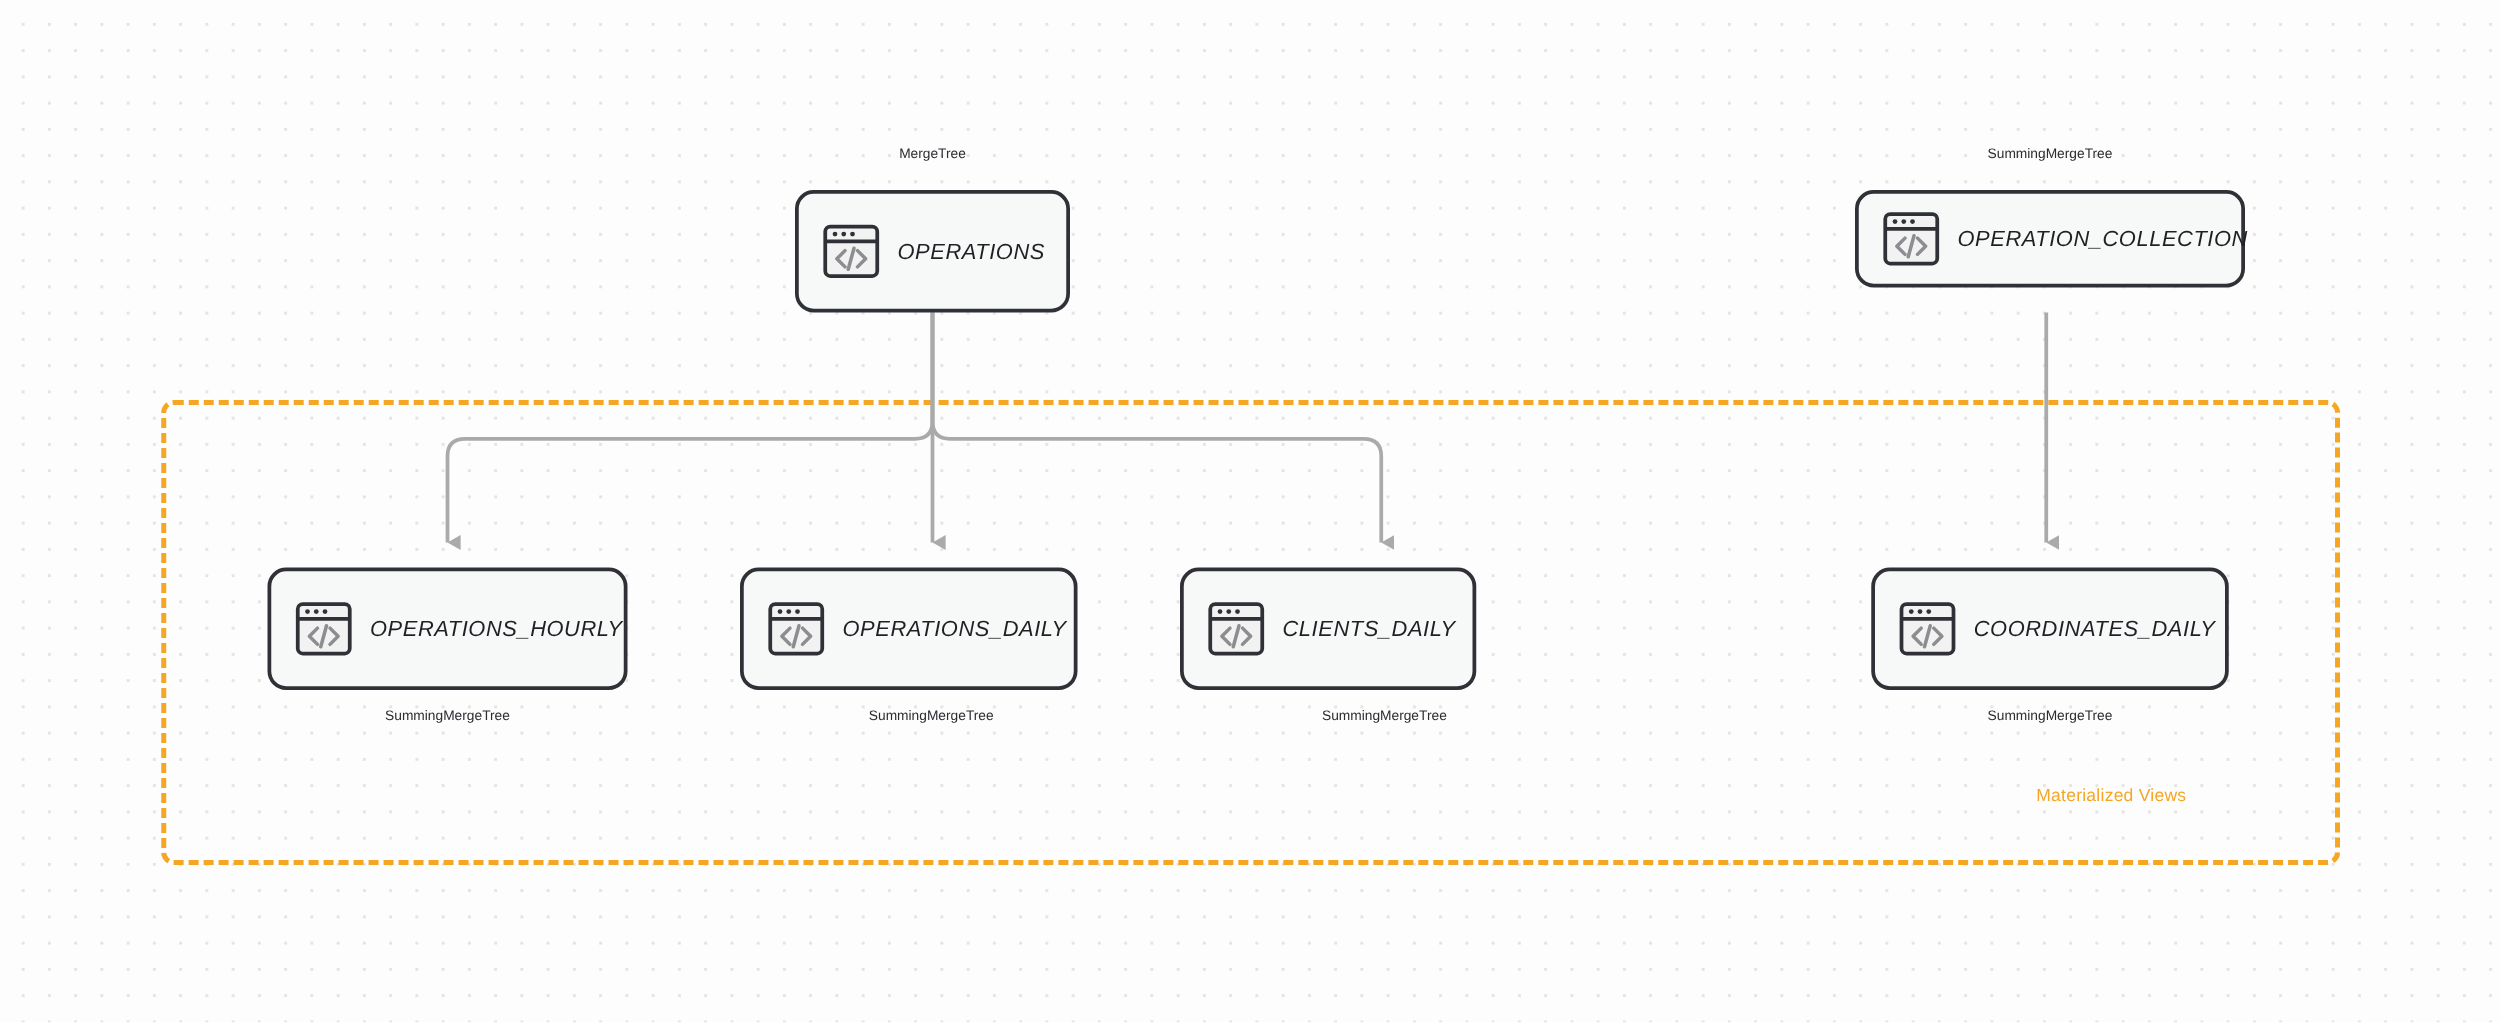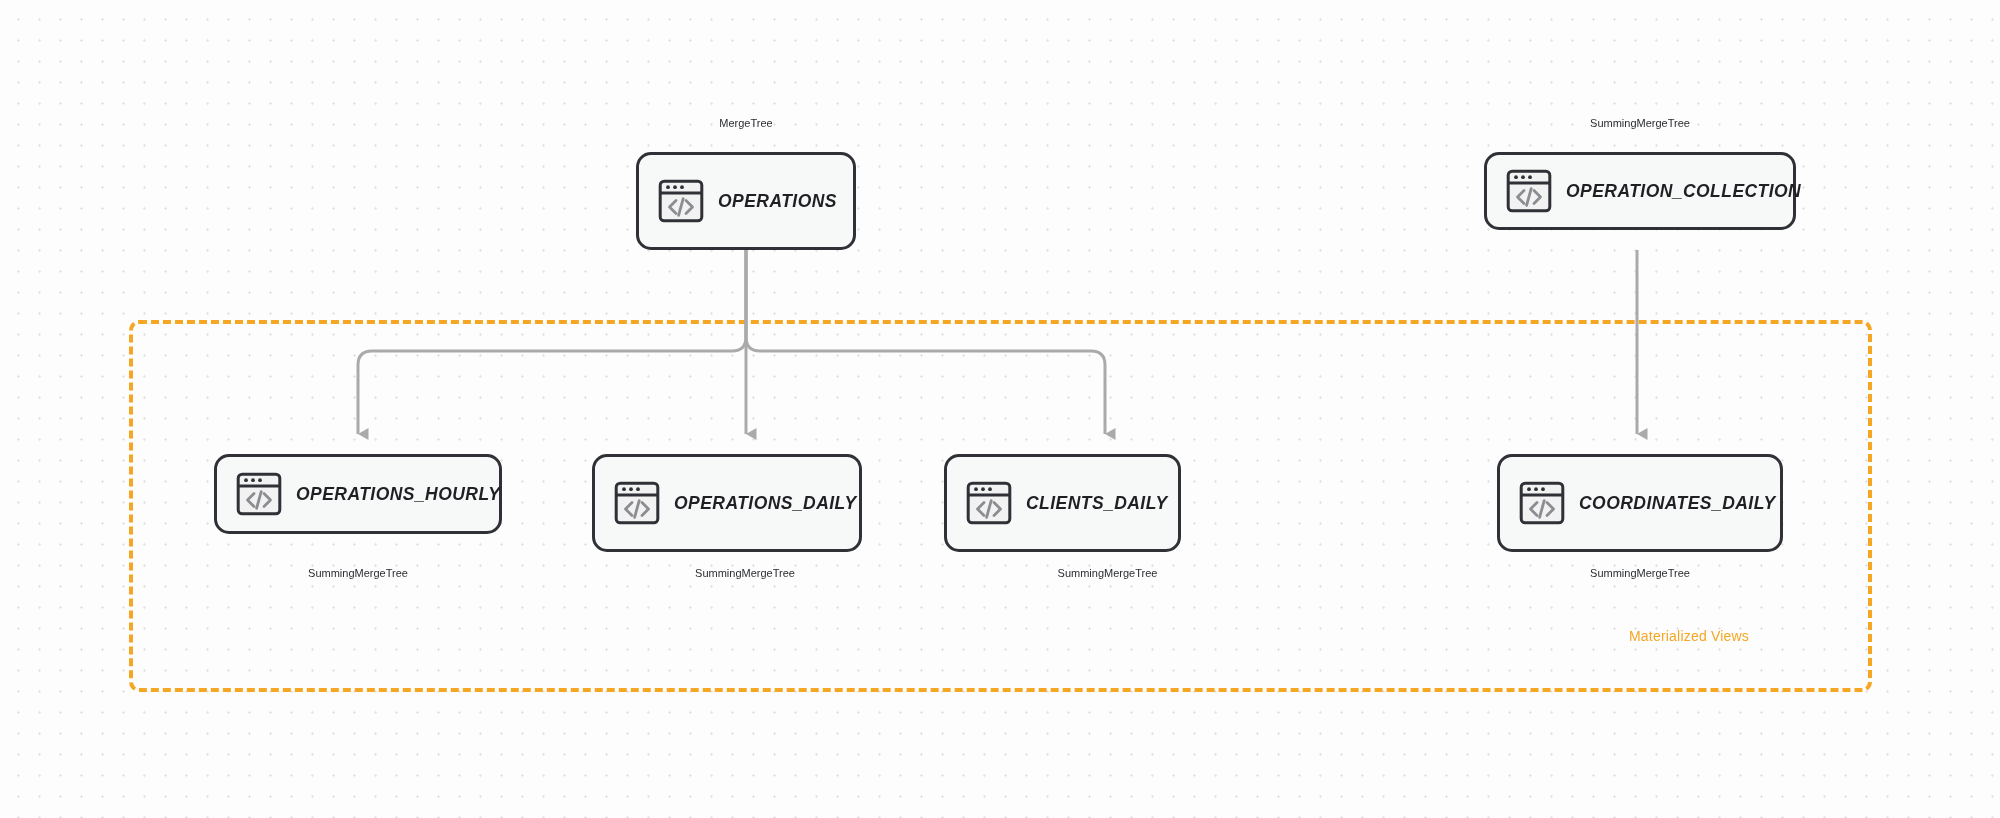--- a/index.html
+++ b/index.html
@@ -50,21 +50,20 @@
   
   .node {
     position: absolute;
     box-sizing: border-box;
     display: flex;
     align-items: center;
     background: #f7f8f8;
     border: 3px solid #2f3136;
     border-radius: 15px;
     padding-left: 19px;
-    font-weight: bold;
   }
 
   .node-icon {
     flex: 0 0 auto;
     width: 46px;
     height: 44px;
     margin-right: 14px;
   }
 
   .node-label {
@@ -134,21 +133,21 @@
     <circle cx="10" cy="8.2" r="1.9" fill="#2f3136"></circle>
     <circle cx="17" cy="8.2" r="1.9" fill="#2f3136"></circle>
     <circle cx="24" cy="8.2" r="1.9" fill="#2f3136"></circle>
     <path d="M 18 21.5 L 11.5 28 L 18 34.5" fill="none" stroke="#8b8d91" stroke-width="2.8" stroke-linecap="round" stroke-linejoin="round"></path>
     <path d="M 28 21.5 L 34.5 28 L 28 34.5" fill="none" stroke="#8b8d91" stroke-width="2.8" stroke-linecap="round" stroke-linejoin="round"></path>
     <line x1="25.2" y1="19.6" x2="20.6" y2="36.4" stroke="#8b8d91" stroke-width="2.8" stroke-linecap="round"></line>
   </svg>
 <span class="node-label">OPERATION_COLLECTION</span>
       </div>
       <div class="engine-caption" style="left: 1640px; top: 117px;">SummingMergeTree</div>
-      <div class="node" style="left: 214px; top: 454px; width: 288px; height: 80px;">
+      <div class="node" style="left: 214px; top: 454px; width: 288px; height: 98px;">
   <svg class="node-icon" viewBox="0 0 46 44" xmlns="http://www.w3.org/2000/svg">
     <rect x="2.2" y="2.2" width="41.6" height="39.6" rx="4" fill="#f2f2f2" stroke="#2f3136" stroke-width="3"></rect>
     <line x1="2.2" y1="14" x2="43.8" y2="14" stroke="#2f3136" stroke-width="3"></line>
     <circle cx="10" cy="8.2" r="1.9" fill="#2f3136"></circle>
     <circle cx="17" cy="8.2" r="1.9" fill="#2f3136"></circle>
     <circle cx="24" cy="8.2" r="1.9" fill="#2f3136"></circle>
     <path d="M 18 21.5 L 11.5 28 L 18 34.5" fill="none" stroke="#8b8d91" stroke-width="2.8" stroke-linecap="round" stroke-linejoin="round"></path>
     <path d="M 28 21.5 L 34.5 28 L 28 34.5" fill="none" stroke="#8b8d91" stroke-width="2.8" stroke-linecap="round" stroke-linejoin="round"></path>
     <line x1="25.2" y1="19.6" x2="20.6" y2="36.4" stroke="#8b8d91" stroke-width="2.8" stroke-linecap="round"></line>
   </svg>

